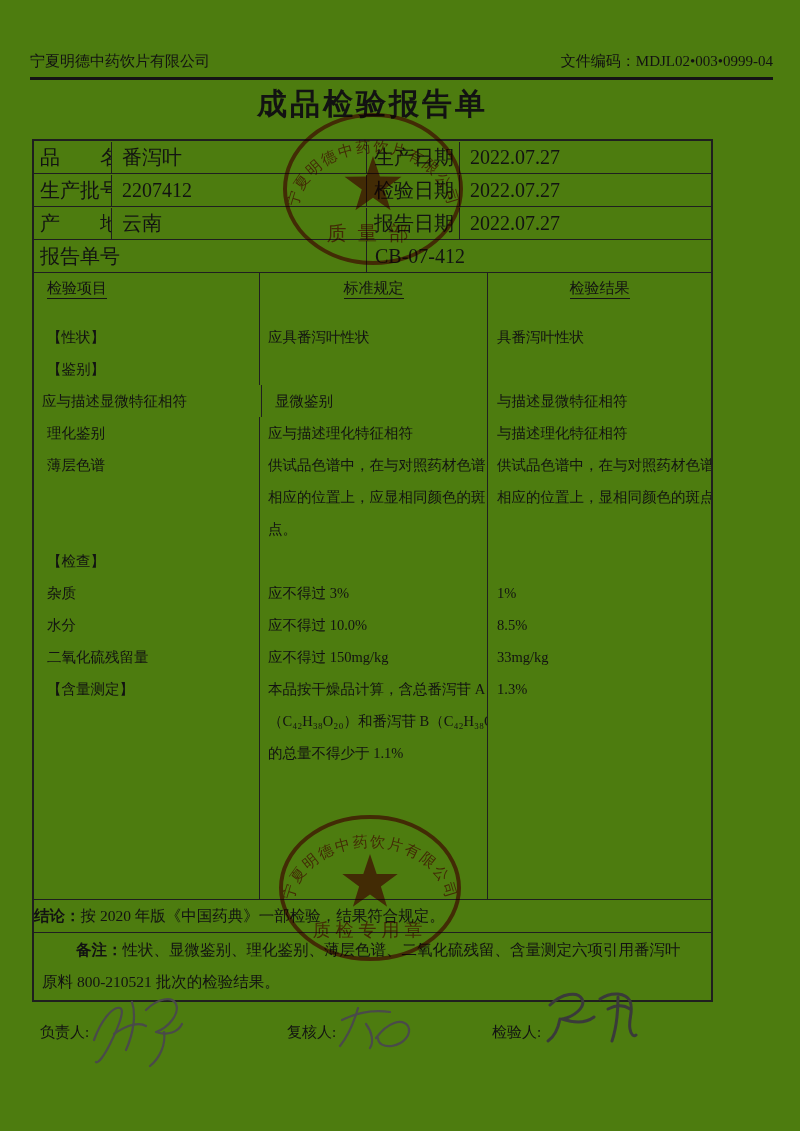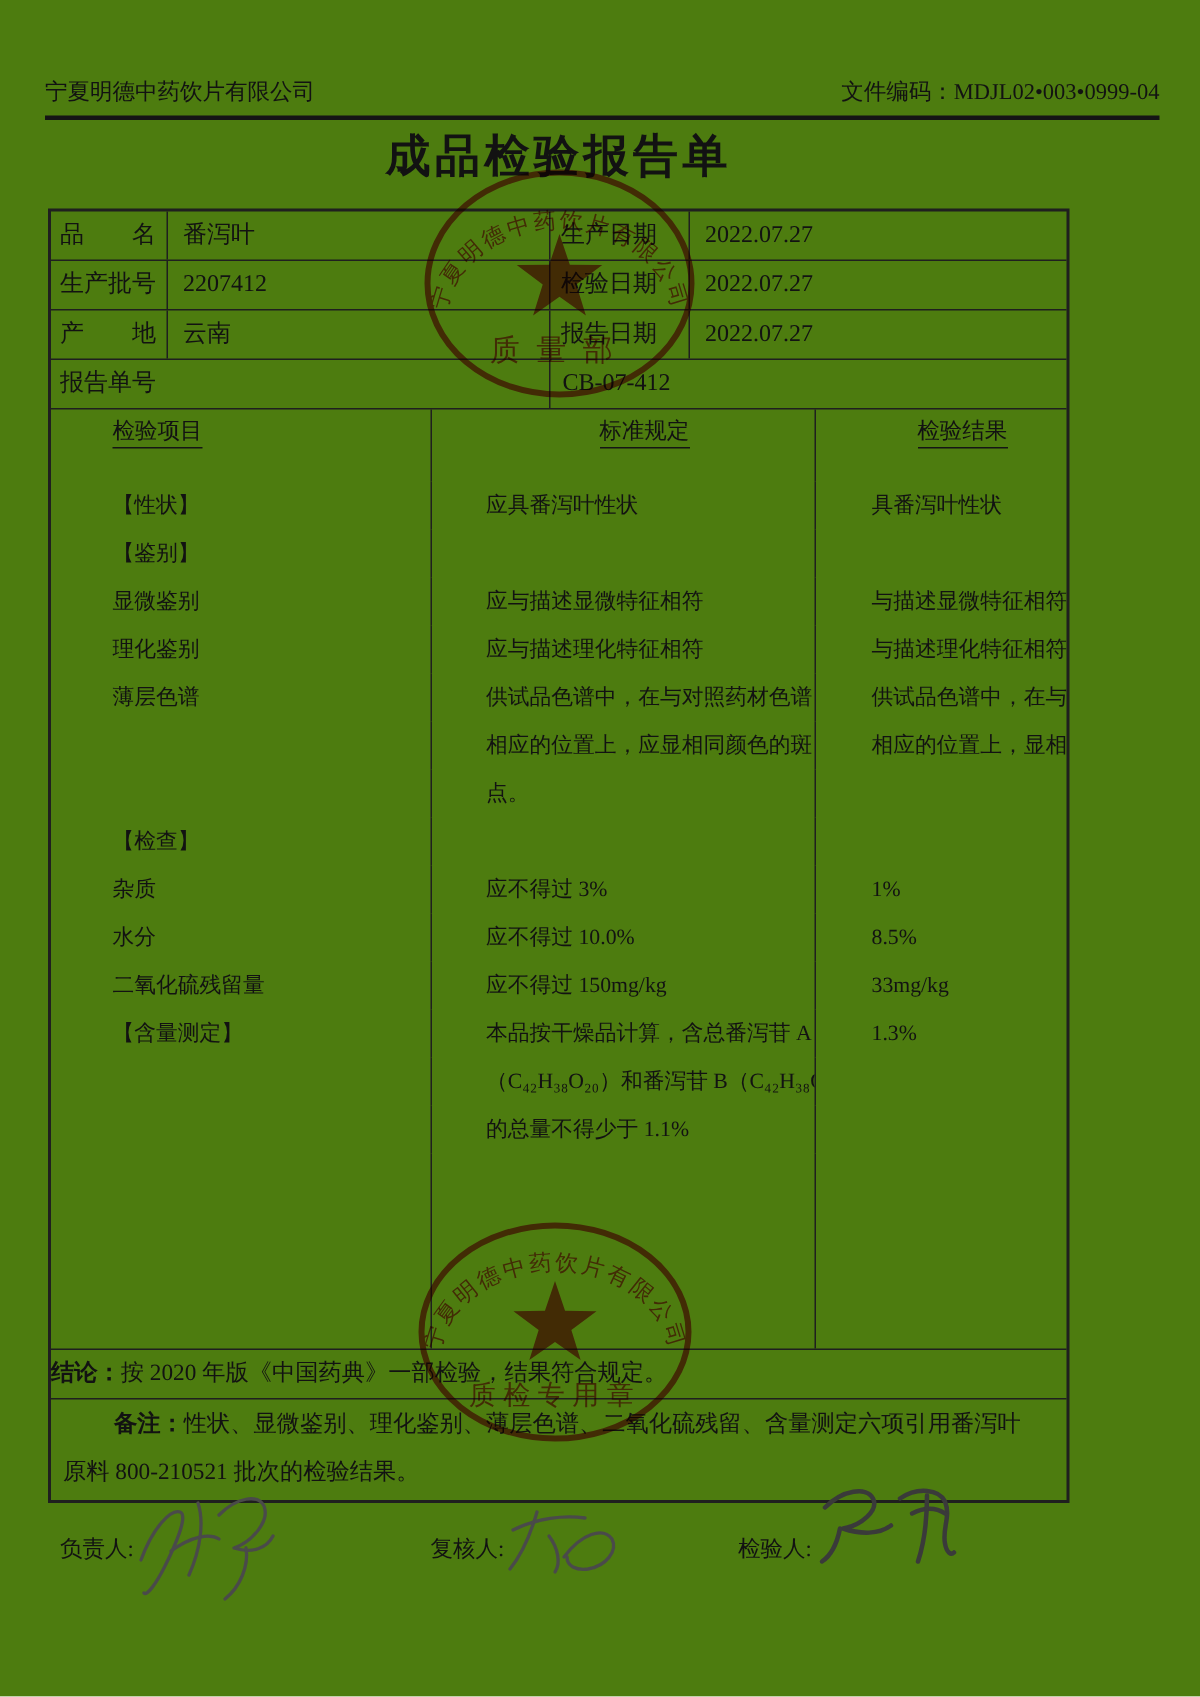--- a/index.html
+++ b/index.html
@@ -11,34 +11,34 @@
   .doc{
     position:relative;width:800px;height:1131px;background:#4d7c0f;overflow:hidden;
     font-family:"Liberation Serif","DejaVu Serif",serif;color:#121212;
   }
   
   .hdr-row{position:absolute;top:52px;left:30px;width:743px;display:flex;justify-content:space-between;font-size:15px;}
   .rule{position:absolute;top:77px;left:30px;width:743px;height:3px;background:#151515;}
   .title{position:absolute;top:84px;left:32px;width:681px;text-align:center;font-size:30px;font-weight:bold;letter-spacing:3px;}
   
   .bigtable{position:absolute;top:139px;left:32px;width:681px;border:2px solid var(--line);box-sizing:border-box;background:transparent;}
-  .irow{display:flex;height:32px;border-bottom:1px solid var(--line);font-size:16px;}
+  .irow{display:flex;height:32px;border-bottom:1px solid var(--line);font-size:20px;align-items:center;}
   .icell{box-sizing:border-box;line-height:31px;white-space:nowrap;overflow:hidden;}
   .la{width:78px;border-right:1px solid var(--line);padding-left:6px;}
   .vb{width:255px;border-right:1px solid var(--line);padding-left:10px;}
   .lc{width:93px;border-right:1px solid var(--line);padding-left:7px;}
   .vd{flex:1;padding-left:10px;}
   .la4{width:333px;border-right:1px solid var(--line);padding-left:6px;}
   .vd4{flex:1;padding-left:8px;}
   
   .main{display:flex;flex-direction:column;height:626px;border-bottom:1px solid var(--line);}
   .mrow{display:flex;flex:0 0 32px;}
   .mrow.hrow{flex:0 0 48px;}
   .mrow.filler{flex:1 1 auto;}
-  .mc{box-sizing:border-box;font-size:14.5px;line-height:32px;white-space:nowrap;overflow:hidden;margin-left:28px;}
+  .mc{box-sizing:border-box;font-size:14.5px;line-height:32px;white-space:nowrap;overflow:hidden;}
   .mc1{width:226px;border-right:1px solid var(--line);padding-left:13px;}
   .mc2{width:228px;border-right:1px solid var(--line);padding-left:8px;}
   .mc3{flex:1;padding-left:9px;}
   .hrow .mc{line-height:30px;font-size:15px;}
   .hrow .mc2,.hrow .mc3{text-align:center;padding-left:0;}
   .hsp{border-bottom:1px solid #151515;padding-bottom:2px;}
   
   .concl{height:32px;line-height:32px;text-align:left;font-size:15.5px;border-bottom:1px solid var(--line);}
   .concl b,.remark b{font-weight:bold;}
   .remark{font-size:15.5px;line-height:32px;padding:1px 8px 2px 8px;}
@@ -107,22 +107,22 @@
         <div class="mc mc1">【性状】</div>
         <div class="mc mc2">应具番泻叶性状</div>
         <div class="mc mc3">具番泻叶性状</div>
       </div>
       <div class="mrow">
         <div class="mc mc1">【鉴别】</div>
         <div class="mc mc2"></div>
         <div class="mc mc3"></div>
       </div>
       <div class="mrow">
+        <div class="mc mc2">应与描述显微特征相符</div>
         <div class="mc mc1">显微鉴别</div>
-        <div class="mc mc2">应与描述显微特征相符</div>
         <div class="mc mc3">与描述显微特征相符</div>
       </div>
       <div class="mrow">
         <div class="mc mc1">理化鉴别</div>
         <div class="mc mc2">应与描述理化特征相符</div>
         <div class="mc mc3">与描述理化特征相符</div>
       </div>
       <div class="mrow">
         <div class="mc mc1">薄层色谱</div>
         <div class="mc mc2">供试品色谱中，在与对照药材色谱</div>

